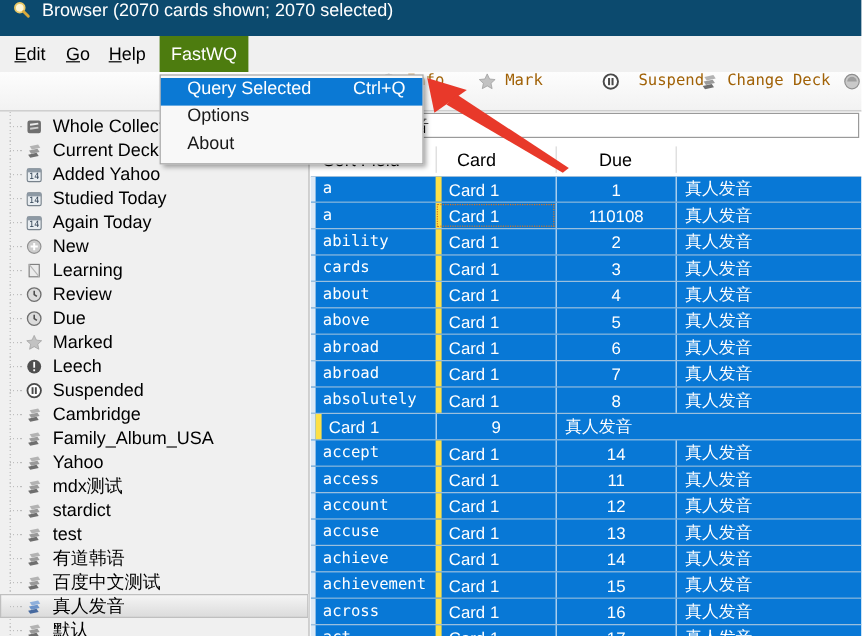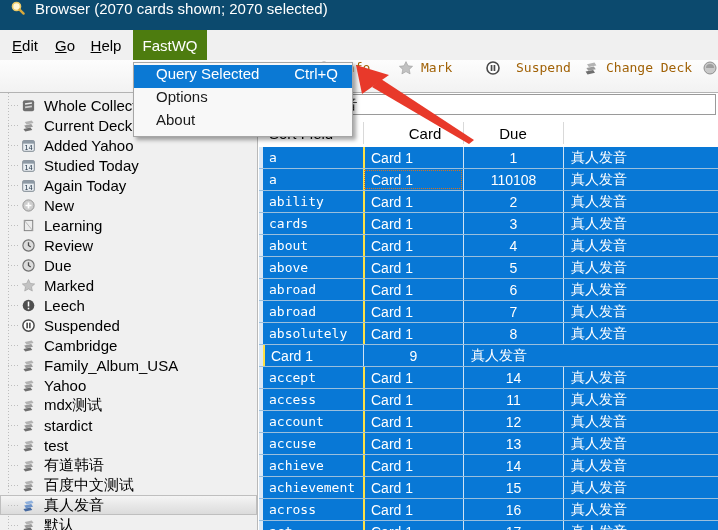--- a/index.html
+++ b/index.html
@@ -20,21 +20,21 @@
   .mi u{text-decoration:underline;}
   #mi-0{left:6px;width:38px;}
   #mi-1{left:48px;width:34px;}
   #mi-2{left:84px;width:44px;}
   #mi-3{left:133px;width:74px;background:#4d7c0f;color:#fff;text-align:center;}
   
   .toolbar{position:absolute;left:0;top:60px;width:718px;height:32px;
     background:linear-gradient(#fdfdfd,#f2f2f2);border-bottom:1px solid #b3b3b3;}
   .tb-item{position:absolute;top:60px;height:31px;display:flex;align-items:flex-start;gap:7px;
     font-family:"DejaVu Sans Mono",monospace;font-size:13px;color:#a16207;}
-  #tb-0{left:316px;} #tb-1{left:398px;} #tb-2{left:485px;gap:15px;} #tb-3{left:583px;} #tb-4{left:702px;}
+  #tb-0{left:316px;} #tb-1{left:398px;} #tb-2{left:501px;gap:15px;} #tb-3{left:583px;} #tb-4{left:702px;}
   .tb-item svg{width:16px;height:16px;}
   
   .sidebar{position:absolute;left:0;top:93px;width:258px;height:437px;
     background:#f0f0f0;border-right:1px solid #b9b9b9;padding-top:2px;box-sizing:border-box;
     background-image:repeating-linear-gradient(to bottom,#bdbdbd 0 1px,transparent 1px 3px);
     background-size:1px 100%;background-position:8px 0;background-repeat:no-repeat;}
   .side-item{height:20px;display:flex;align-items:center;font-size:15px;color:#000;
     white-space:nowrap;position:relative;}
   .side-item .tree-stub{width:12px;height:1px;margin-left:8px;
     background-image:repeating-linear-gradient(to right,#bdbdbd 0 1px,transparent 1px 3px);}
@@ -45,30 +45,30 @@
   
   .main{position:absolute;left:259px;top:93px;width:459px;height:437px;background:#fff;}
   .search{position:absolute;left:0;top:1px;width:457px;height:21px;border:1px solid #9a9a9a;
     background:#fff;font-size:14px;display:flex;align-items:center;padding-left:8px;
     box-sizing:border-box;white-space:nowrap;overflow:hidden;}
   .thead{position:absolute;left:0;top:26px;width:459px;height:28px;background:#fff;
     border-bottom:1px solid #c6c6c6;font-size:15px;color:#000;}
   .th{position:absolute;top:0;height:28px;display:flex;align-items:center;}
   .th-sep{position:absolute;top:3px;bottom:3px;width:1px;background:#d9d9d9;}
   #th-0{left:10px;}
-  #th-1{left:116px;width:100px;justify-content:center;}
+  #th-1{left:88px;width:100px;justify-content:center;}
   #th-2{left:204px;width:100px;justify-content:center;}
   #th-3{left:304px;width:155px;}
   .rows{position:absolute;left:0;top:54px;width:459px;height:383px;overflow:hidden;}
   .trow{height:21px;background:#0878d6;border-bottom:1px solid #9abfdd;display:flex;
     color:#fff;align-items:center;}
   .cell{height:100%;display:flex;align-items:center;box-sizing:border-box;overflow:hidden;}
   .c-strip{width:4px;background:#dce9f5;flex:0 0 auto;}
   .c-sort{width:100px;padding-left:6px;font-family:"DejaVu Sans Mono",monospace;font-size:13px;}
-  .c-card{width:100px;padding-left:6px;font-size:14px;border-left:2px solid #fde047;}
+  .c-card{width:100px;padding-left:6px;font-size:14px;border-left:5px solid #fde047;}
   .c-due{width:100px;justify-content:center;font-size:14px;border-left:1px solid #cfe3f4;}
   .c-deck{flex:1;padding-left:7px;font-size:14px;border-left:1px solid #cfe3f4;}
   .c-card.focused{outline:1px dotted #d4731f;outline-offset:-2px;}
   
   .popup{position:absolute;left:133px;top:62px;width:218px;background:#f8f8f8;
     border:1px solid #a6a6a6;box-shadow:3px 3px 4px rgba(0,0,0,.35);z-index:50;padding:2px 0;}
   .pm-item{height:23px;display:flex;align-items:flex-start;font-size:15px;color:#1a1a1a;
     padding:0 14px 0 22px;}
   .pm-item.hl{background:#0b79d4;color:#fff;}
   .pm-item .sc{margin-left:auto;}

